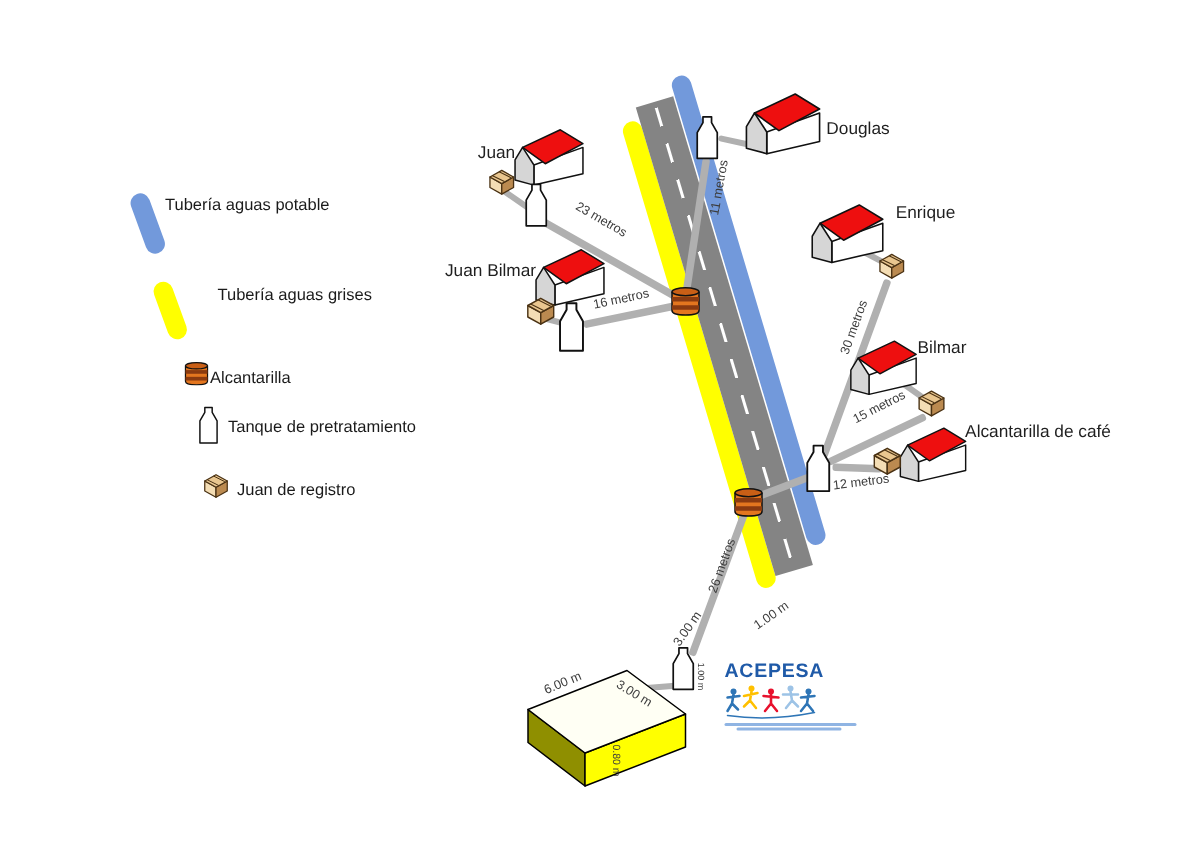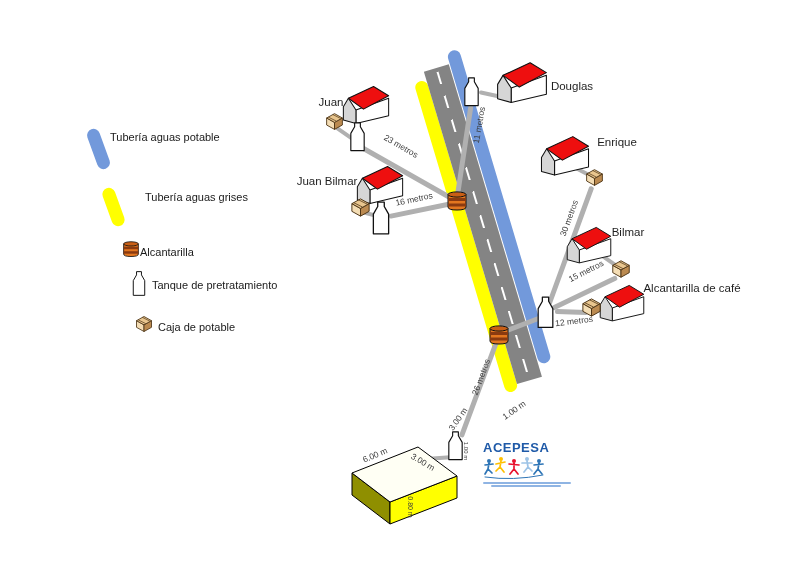--- a/index.html
+++ b/index.html
@@ -80,21 +80,21 @@
   <div class="legend-lbl" style="left:152px;top:279px;">Tanque de pretratamiento</div>
 
   <span class="legend-icon" style="left:134px;top:314px;width:20px;">
       <svg viewBox="0 0 24 24" xmlns="http://www.w3.org/2000/svg">
         <polygon points="3,8 3,16 12,21 12,13" fill="#f4ddb4" stroke="#4a3214" stroke-width="1" stroke-linejoin="round"></polygon>
         <polygon points="12,13 21,8 21,16 12,21" fill="#bb8a50" stroke="#4a3214" stroke-width="1" stroke-linejoin="round"></polygon>
         <polygon points="3,8 12,3 21,8 12,13" fill="#e9c68f" stroke="#4a3214" stroke-width="1" stroke-linejoin="round"></polygon>
         <path d="M5,7 L14,11.5 M10,4 L19,8.5" fill="none" stroke="#4a3214" stroke-width="0.8"></path>
       </svg>
     </span>
-  <div class="legend-lbl" style="left:158px;top:321px;">Caja de potable</div>
+  <div class="legend-lbl" style="left:158px;top:321px;">Juan de registro</div>
 
   <div id="logo">
     <span class="wordmark">ACEPESA</span>
     <svg width="62" height="24" viewBox="0 0 62 24">
       <g stroke-width="1.7" fill="none" stroke-linecap="round">
         <g stroke="#2e75b6">
             <circle cx="6" cy="5" r="2" fill="#2e75b6" stroke="none"></circle>
             <path d="M6,7 L5,13 M2,9 L10,8 M5,13 L2,18 M5,13 L9,17"></path>
           </g>
         <g stroke="#ffc000">

